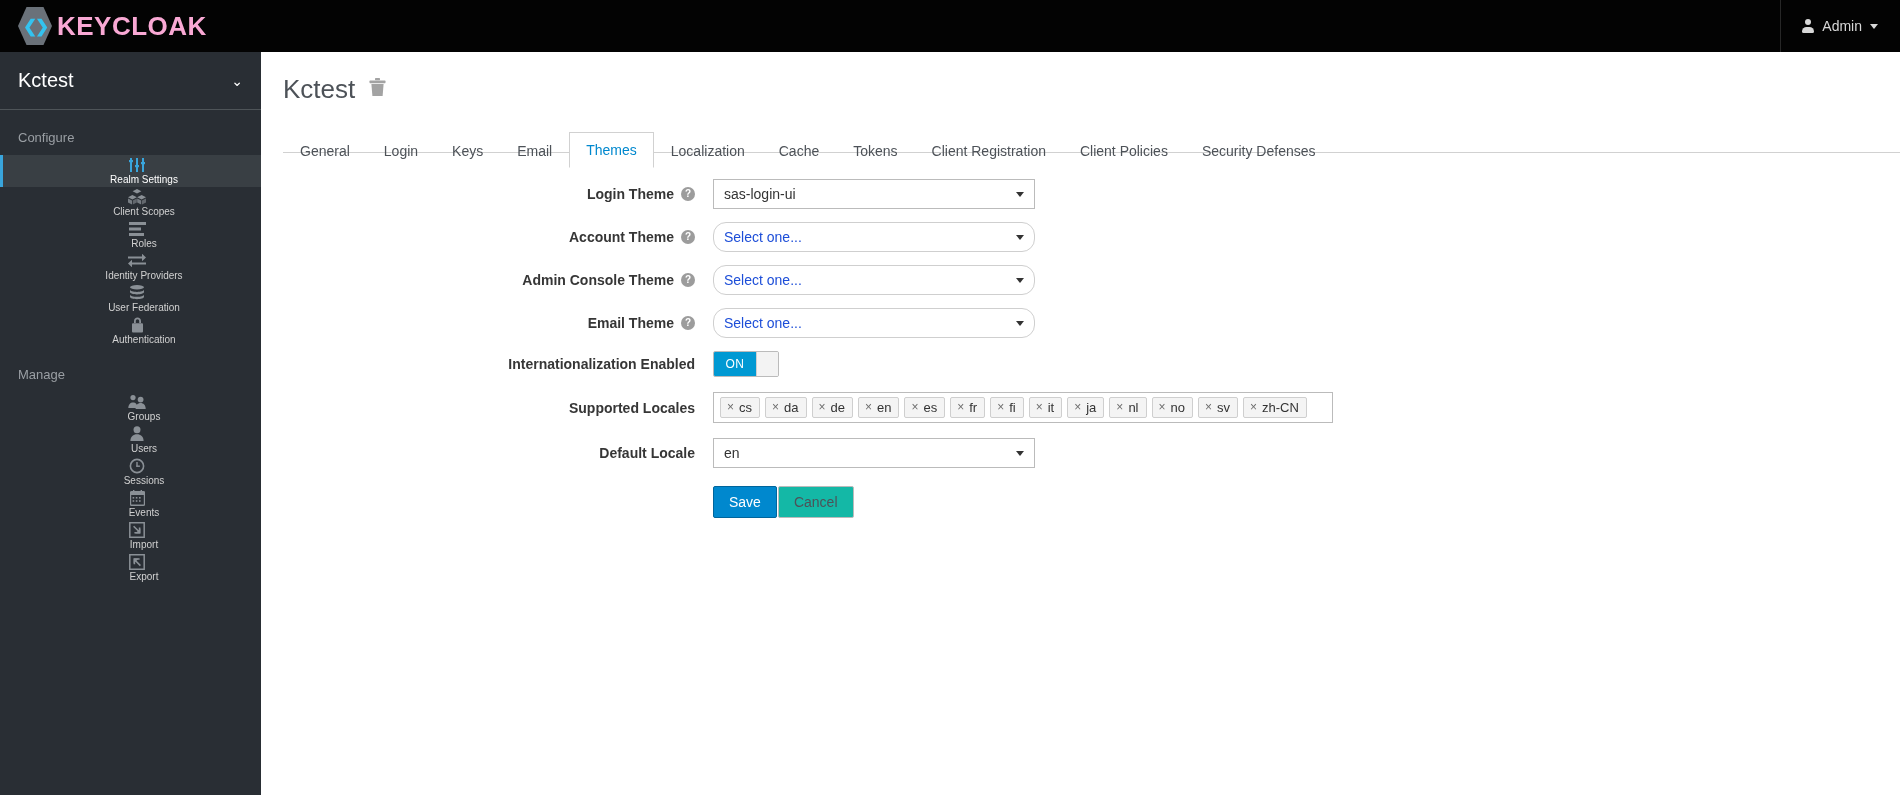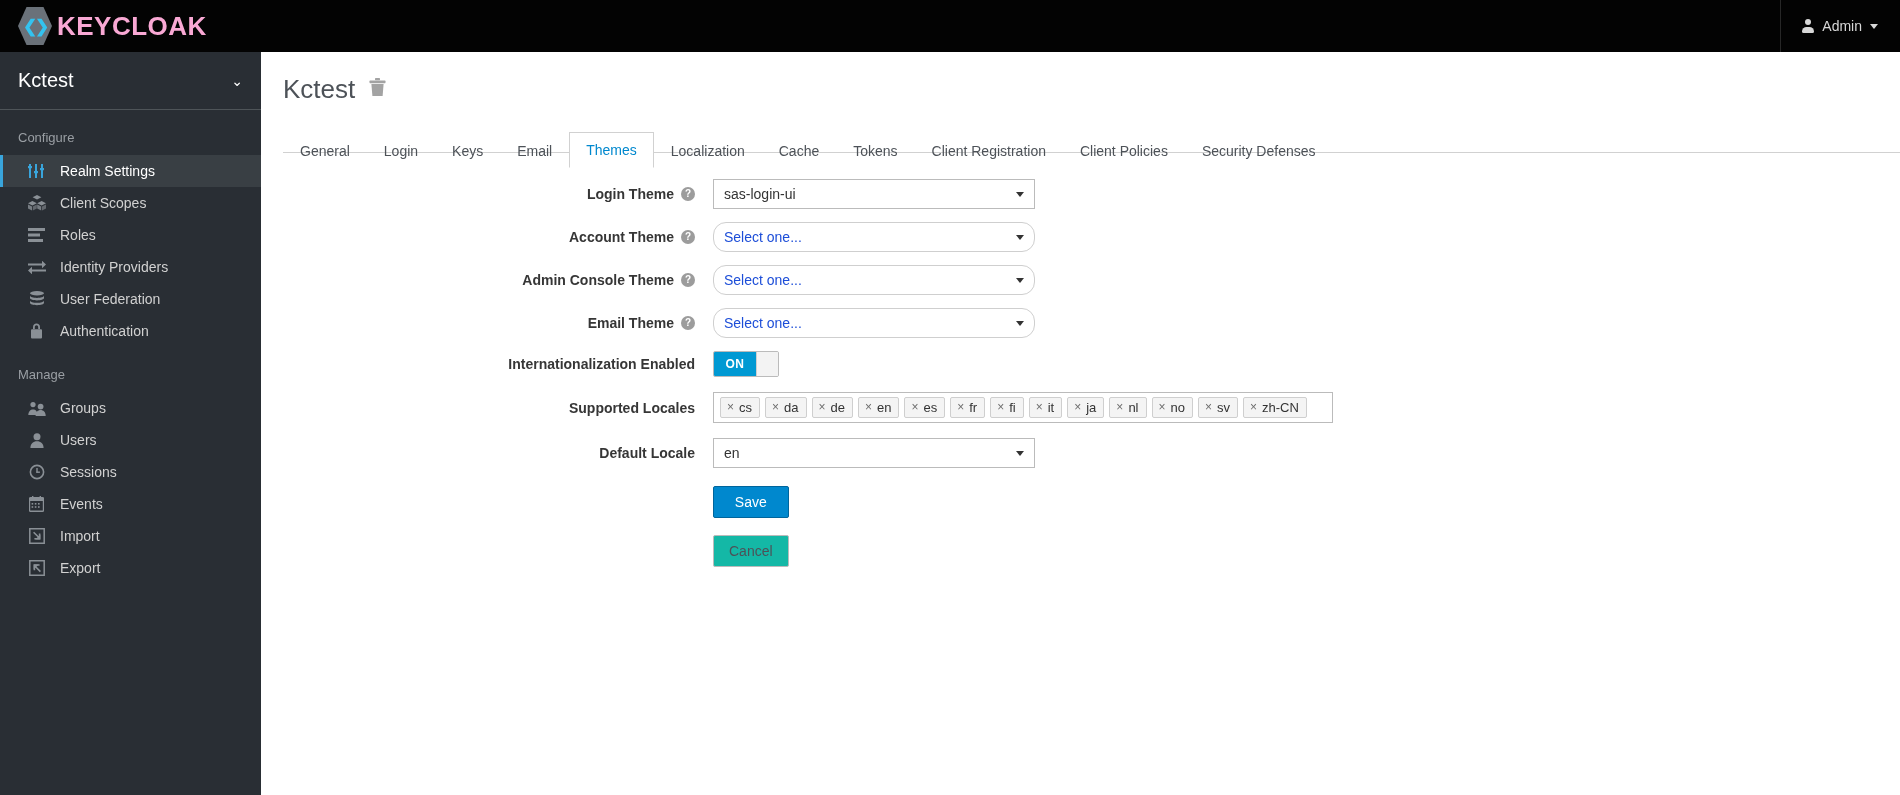--- a/index.html
+++ b/index.html
@@ -76,22 +76,22 @@
   }
   #realm-selector .caret {
     margin-left: auto; color: #fff; font-size: 14px;
   }
   .nav-section-title {
     color: #9a9fa4; font-size: 13px;
     padding: 20px 0 10px 18px;
   }
   .nav-item {
     display: flex; align-items: center; height: 32px;
-    padding-left: 27px; color: #d1d1d1; font-size: 14px;
-    cursor: pointer; position: relative;
+    padding-left: 27px; color: #d1d1d1; font-size: 10px;
+    cursor: pointer; position: relative; flex-direction: column;
   }
   .nav-item.active {
     background: #393f44; color: #fff;
     border-left: 3px solid #39a5dc;
     padding-left: 24px;
   }
   .nav-item .nav-icon {
     width: 19px; height: 16px; margin-right: 14px;
     display: inline-flex; align-items: center; justify-content: center;
     flex: 0 0 19px;
@@ -167,21 +167,21 @@
     border-top: 5px solid #333;
   }
 
   
   .toggle {
     width: 66px; height: 26px; border: 1px solid #bbb;
     border-radius: 2px; display: flex; overflow: hidden; cursor: pointer;
     background: #f5f5f5;
   }
   .toggle .on-part {
-    background: #0099d3; color: #fff; font-size: 12px; font-weight: bold;
+    background: #0099d3; color: #fff; font-size: 12px; font-weight: normal;
     flex: 1 1 auto; display: flex; align-items: center; justify-content: center;
     letter-spacing: 0.4px;
   }
   .toggle .knob {
     width: 22px; background: #f3f3f3; border-left: 1px solid #cfcfcf;
     flex: 0 0 22px;
   }
 
   
   .locales-box {
@@ -194,21 +194,21 @@
     display: inline-flex; align-items: center; gap: 5px;
     background: #f4f4f4; border: 1px solid #cfcfcf; border-radius: 2px;
     padding: 1px 7px 2px 6px; font-size: 13px; color: #333;
     cursor: default; height: 21px;
   }
   .chip .chip-x {
     color: #6e6e6e; font-size: 12px; cursor: pointer; line-height: 1;
   }
 
   
-  .btn-row { display: flex; gap: 17px; flex-direction: column; }
+  .btn-row { display: flex; gap: 1px; }
   .btn {
     font-size: 14px; padding: 6px 15px; border-radius: 2px;
     cursor: pointer; line-height: 18px;
   }
   .btn-primary {
     background: #0088ce; border: 1px solid #00659c; color: #fff;
   }
   .btn-default {
     background: #14b8a6; border: 1px solid #bbb; color: #4d5258;
   }

